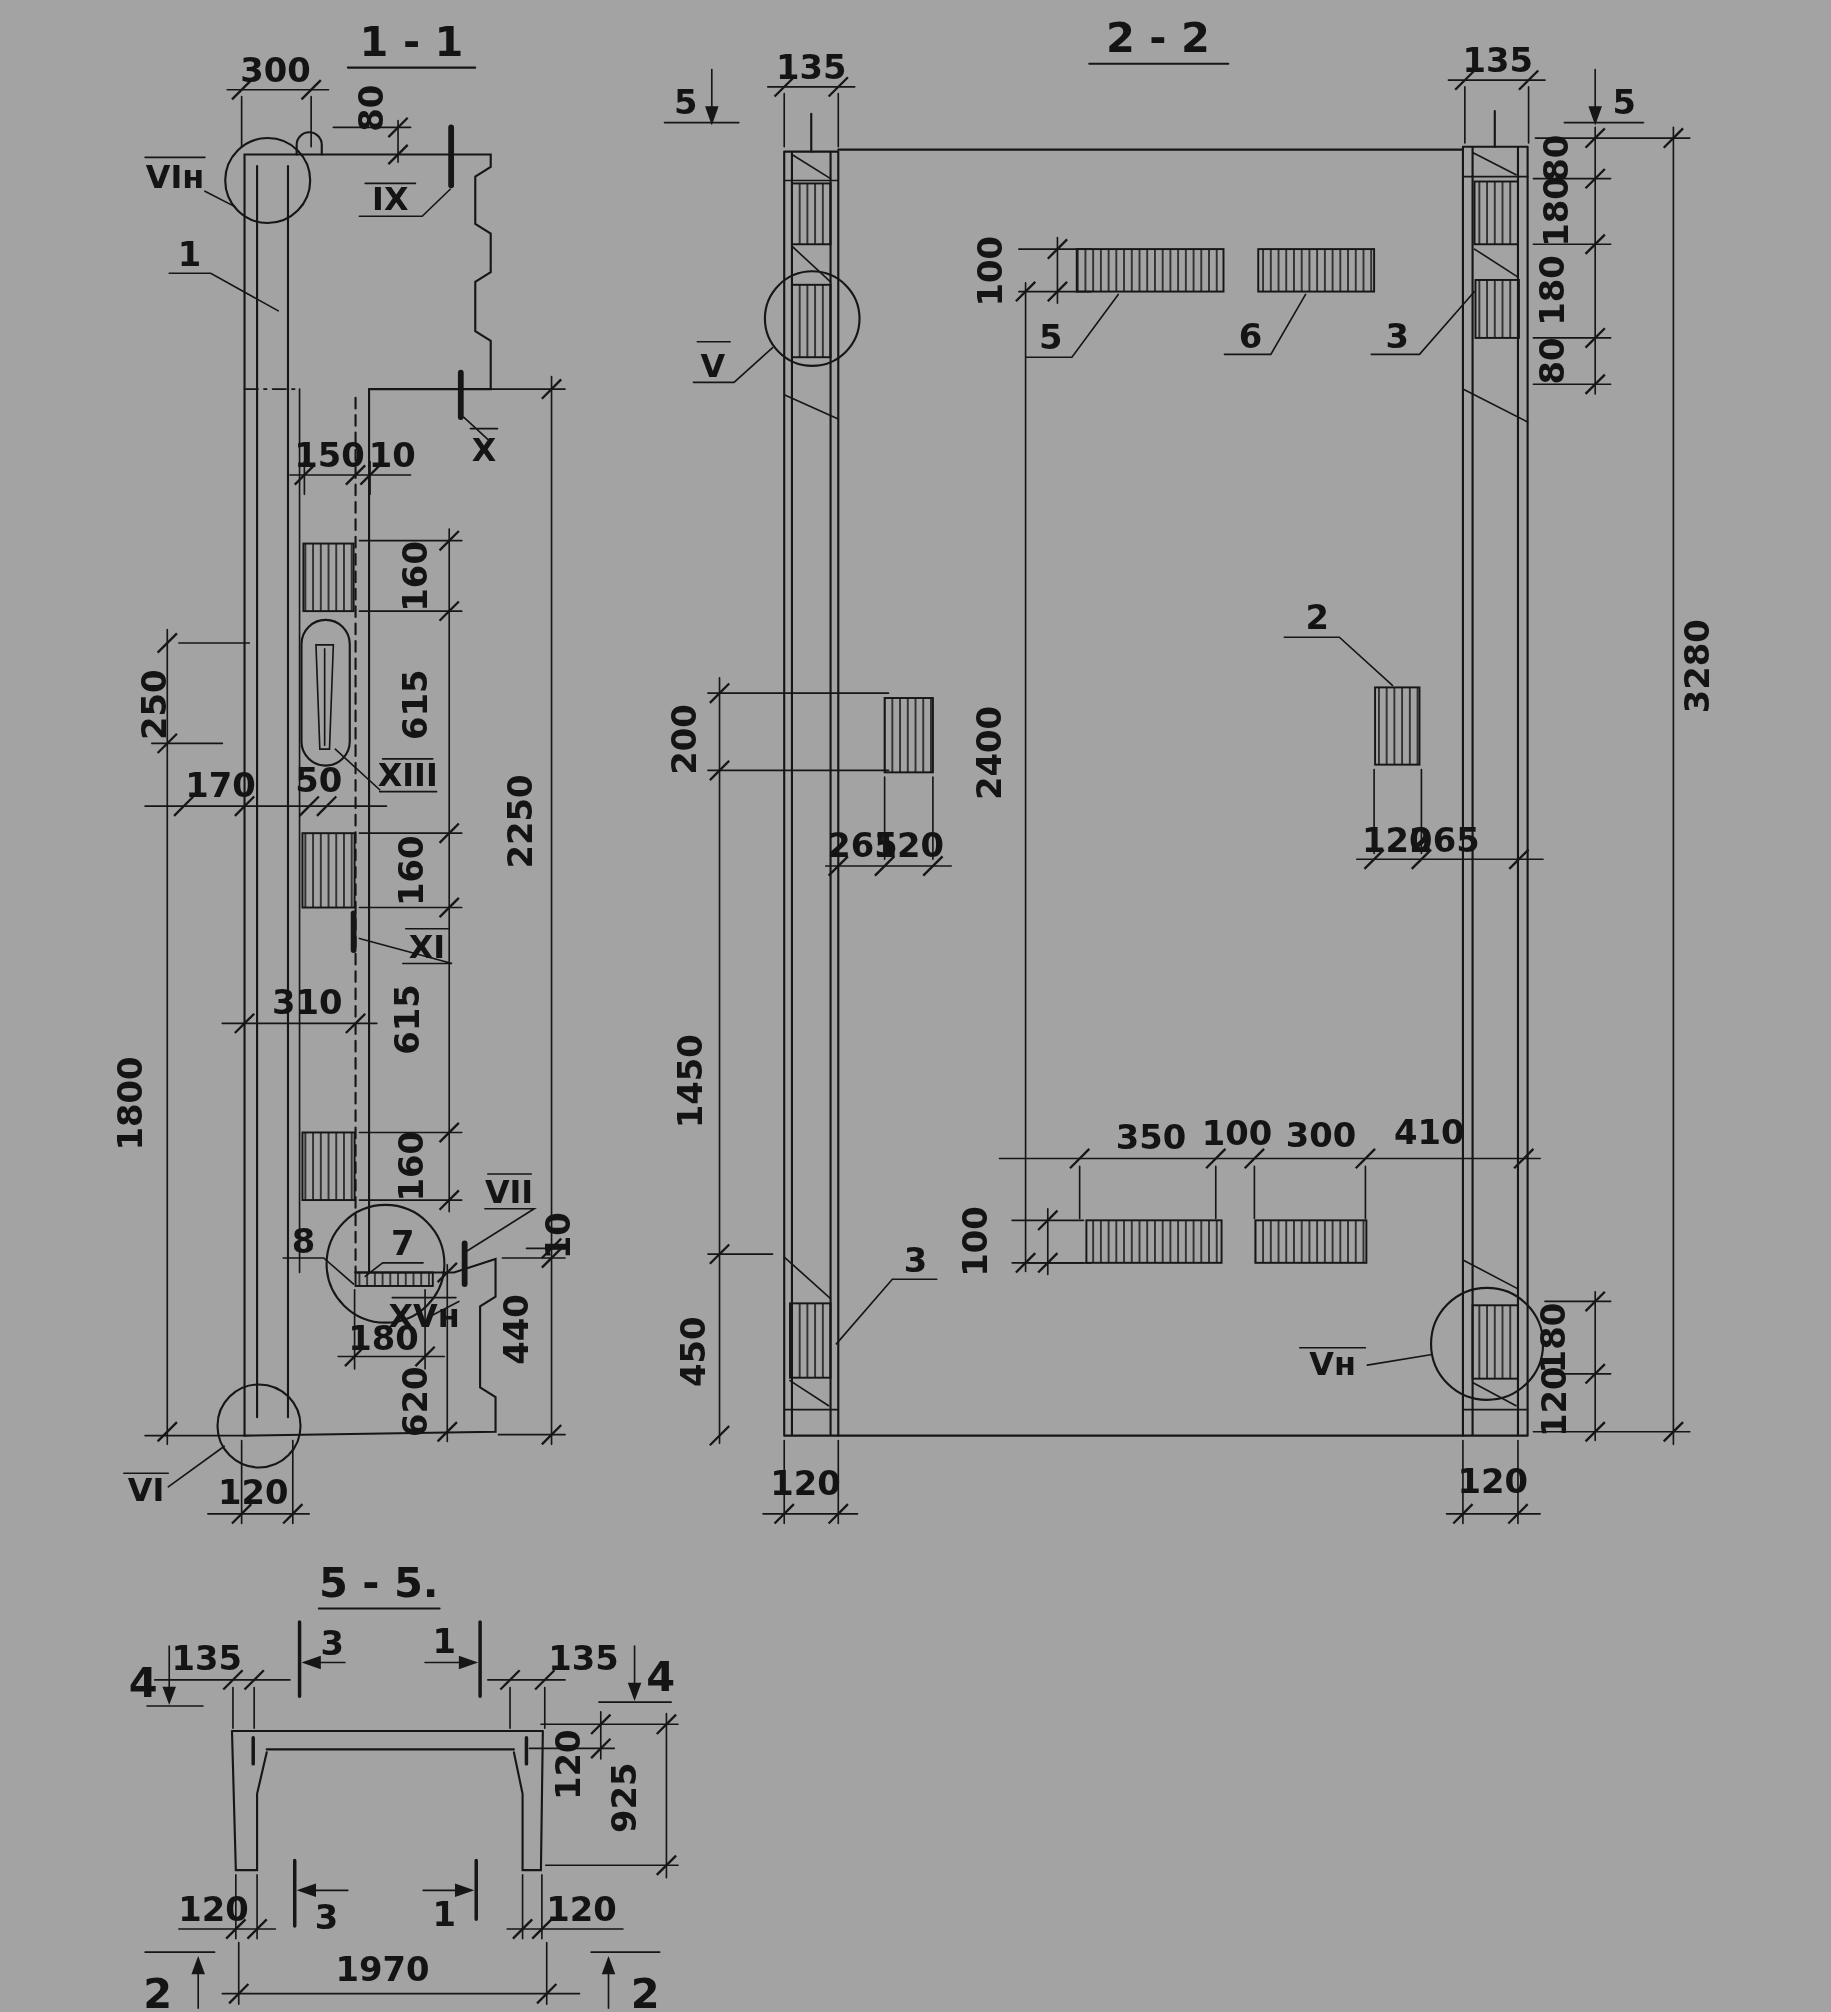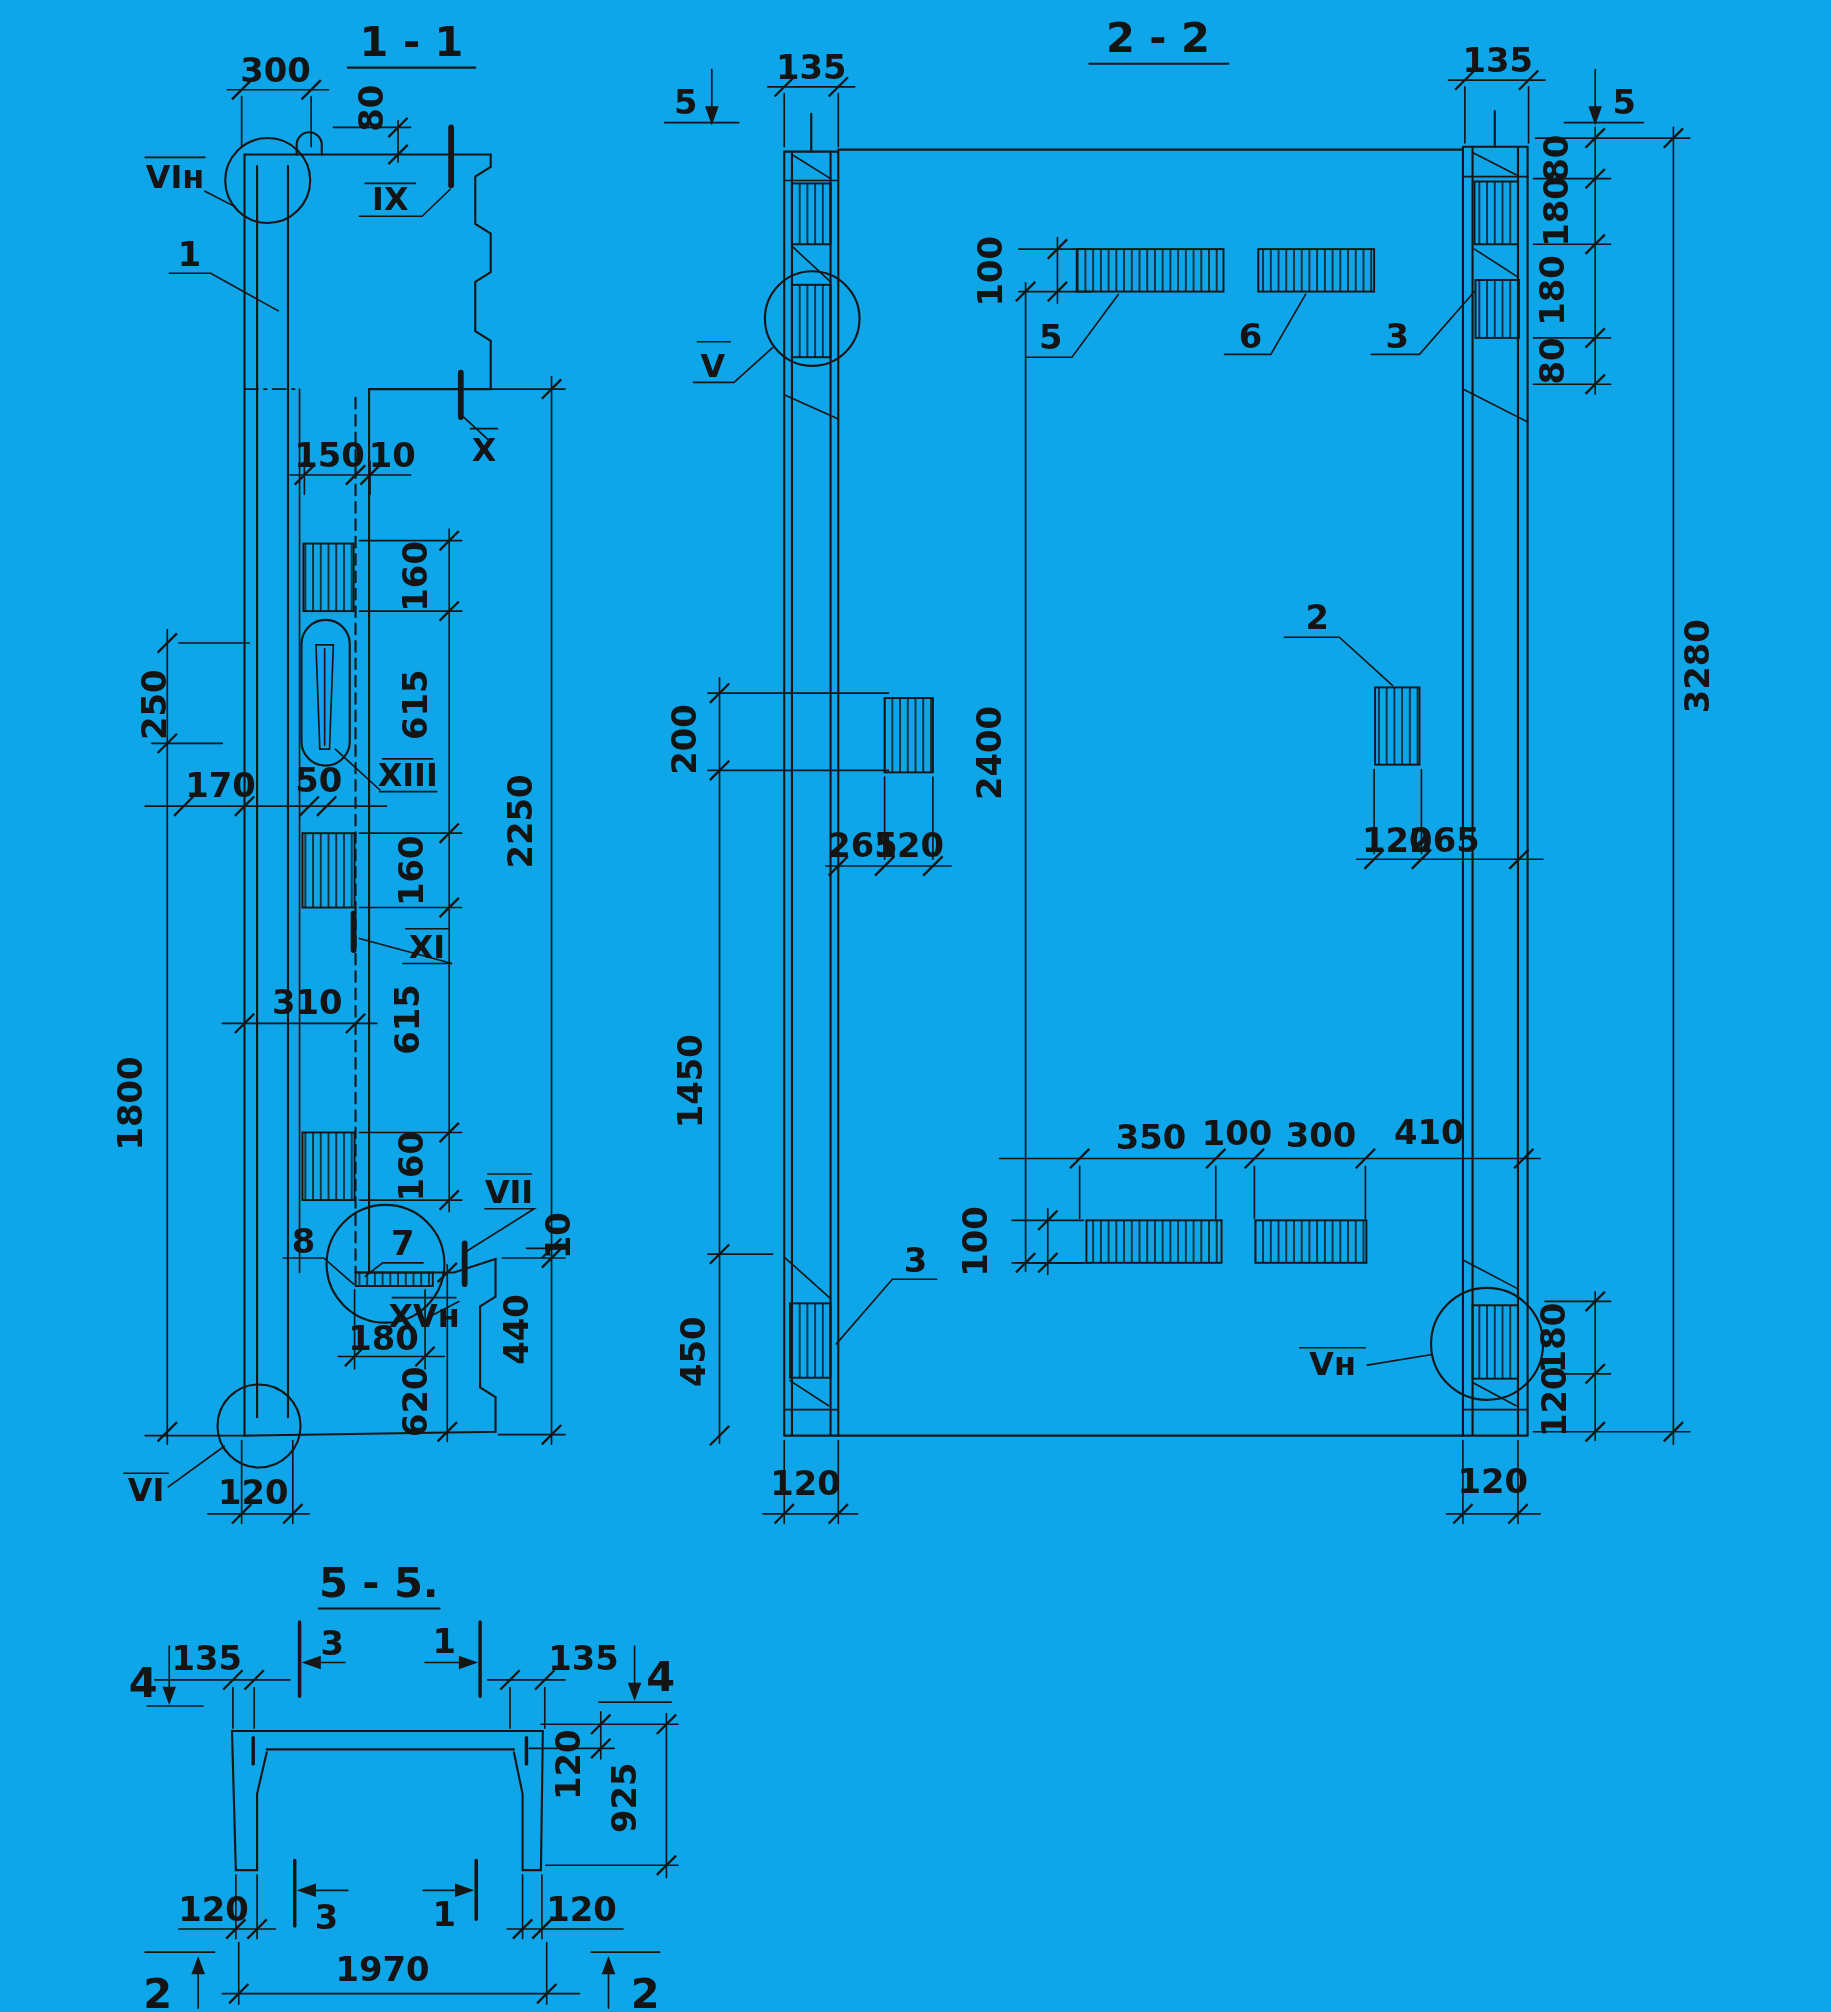--- a/index.html
+++ b/index.html
@@ -1,16 +1,16 @@
 <!DOCTYPE html>
 <html><head>
 <meta charset="utf-8">
 <style>
   html,body{margin:0;padding:0;background:#fff;}
-  .stage{position:relative;width:1832px;height:2012px;background:#0ea5e9;}
+  .stage{position:relative;width:1832px;height:2012px;background:#a3a3a3;}
   .ln path,.ln rect,.ln circle,.ln line{fill:none;stroke:#161616;stroke-width:2.2;stroke-linecap:round;}
   .ln .hv{fill:url(#hat);stroke:#161616;stroke-width:2;}
   .ln .thick{stroke-width:6;}
   .ln .thin{stroke-width:1.7;}
   .ln .dash{stroke-dasharray:11 7;}
   .ln .bar{stroke-width:3.6;}
   .ln .fill{fill:#161616;stroke:none;}
   text{font-family:"DejaVu Sans",sans-serif;font-weight:600;font-size:35px;fill:#141414;}
   .big{font-size:43px;}
   .mk{font-size:33px;}

